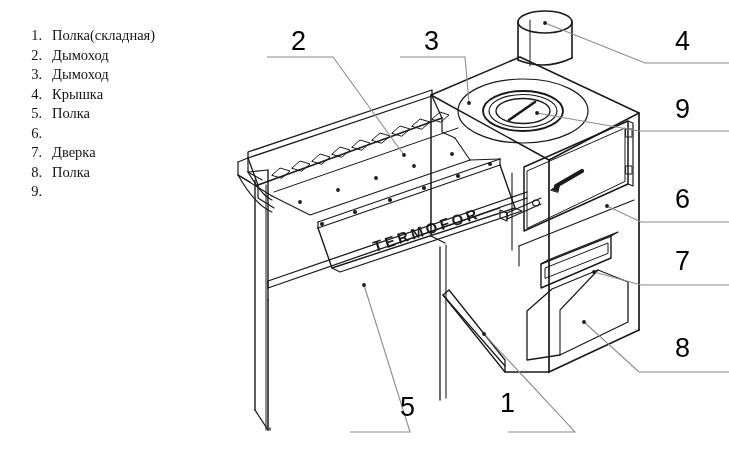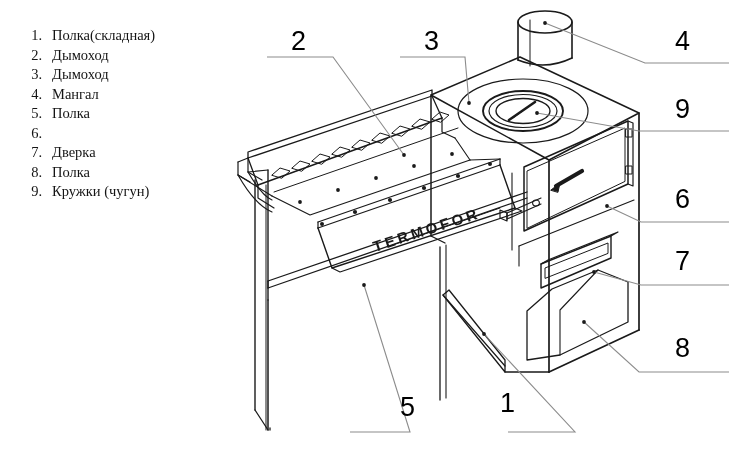--- a/index.html
+++ b/index.html
@@ -65,40 +65,39 @@
     <div class="legend-item">
       <span class="legend-num">2.</span>
       <span class="legend-label">Дымоход</span>
     </div>
     <div class="legend-item">
       <span class="legend-num">3.</span>
       <span class="legend-label">Дымоход</span>
     </div>
     <div class="legend-item">
       <span class="legend-num">4.</span>
-      <span class="legend-label">Мангал</span>
+      <span class="legend-label">Крышка</span>
     </div>
     <div class="legend-item">
       <span class="legend-num">5.</span>
       <span class="legend-label">Полка</span>
     </div>
     <div class="legend-item">
       <span class="legend-num">6.</span>
     </div>
     <div class="legend-item">
       <span class="legend-num">7.</span>
       <span class="legend-label">Дверка</span>
     </div>
     <div class="legend-item">
       <span class="legend-num">8.</span>
       <span class="legend-label">Полка</span>
     </div>
     <div class="legend-item">
       <span class="legend-num">9.</span>
-      <span class="legend-label">Кружки (чугун)</span>
     </div>
   </div>
 
   <svg id="drawing" width="729" height="455" viewBox="0 0 729 455">
 
     <g fill="none" stroke="#1a1a1a" stroke-width="1.3" stroke-linejoin="round" stroke-linecap="round">
 
       <g>
         <ellipse cx="545" cy="22" rx="27" ry="11" stroke-width="1.6"></ellipse>
         <path d="M518 22 L518 60" stroke-width="1.6"></path>

